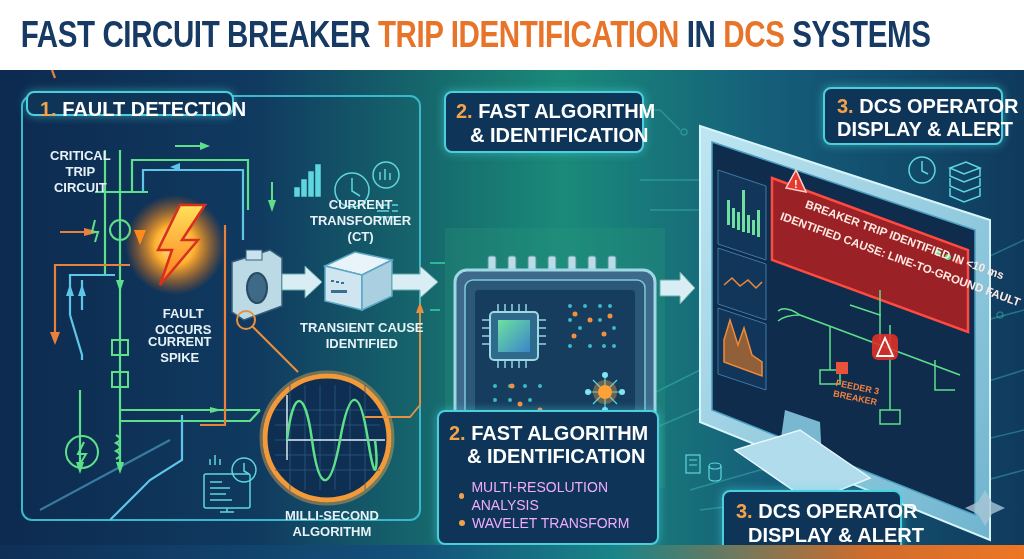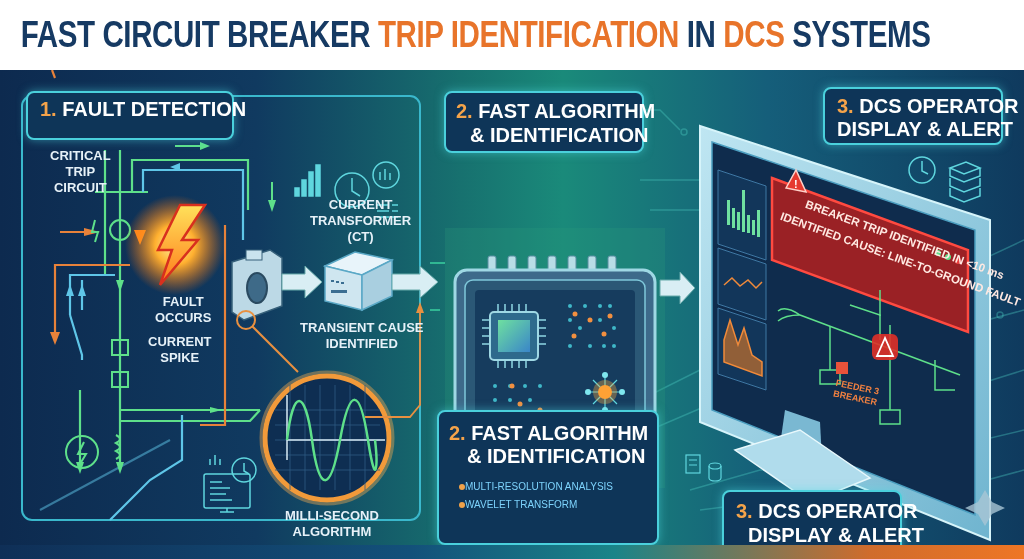--- a/index.html
+++ b/index.html
@@ -11,21 +11,21 @@
 .canvas{position:absolute;left:0;top:70px;width:1024px;height:489px;overflow:hidden;
  background:linear-gradient(90deg,#0d2a4f 0%,#103a60 25%,#17716f 45%,#1a8a7a 55%,#155e7a 75%,#0f3a5e 100%)}
 .bottom-strip{position:absolute;left:0;bottom:0;width:1024px;height:14px;background:linear-gradient(90deg,#0f2f57 0%,#13507a 40%,#1a8488 60%,#d06c2c 85%,#ee7625 100%)}
 svg.bg{position:absolute;left:0;top:0}
 .label-box{position:absolute;border:2px solid #4ad0dc;border-radius:8px;background:#0e3558;color:#fff;font-weight:700;
  box-shadow:0 0 10px rgba(80,220,230,0.5)}
 .label-box .num{color:#f4a34a}
 .lb-text{font-size:20px;line-height:23px;transform-origin:left top;white-space:nowrap}
 .small-label{position:absolute;color:#e6f1f8;font-weight:700;font-size:13px;line-height:16px;text-align:center;white-space:nowrap}
 .bullets{list-style:none;margin-top:6px}
-.bullets li{font-size:10px;line-height:18px;color:#7dd3fc;font-weight:400;display:flex;align-items:center;}
+.bullets li{font-size:14px;line-height:18px;color:#f0abfc;font-weight:400;display:flex;align-items:center;gap:7px}
 .bullets .dot{width:6px;height:6px;border-radius:50%;background:#f0a24a;display:inline-block}
 .alert-text{position:absolute;color:#ffe9e2;font-weight:700;font-size:11.5px;white-space:nowrap;transform-origin:left top}
 </style>
 </head>
 <body>
 
 <div class="title-bar">
   <div class="title">
     <span>FAST CIRCUIT BREAKER </span><span class="accent">TRIP IDENTIFICATION</span><span> IN </span><span class="accent">DCS</span><span> SYSTEMS</span>
   </div>
@@ -308,29 +308,29 @@
     </g>
     <g stroke="#5fd6de" fill="none" stroke-width="1.2">
       <rect x="686" y="385" width="14" height="18"></rect>
         <path d="M689 390 h8 M689 395 h8"></path>
       <ellipse cx="715" cy="396" rx="6" ry="3"></ellipse>
         <path d="M709 396 v12 a6 3 0 0 0 12 0 v-12"></path>
     </g>
     <path d="M985 420 L992 432 L1005 438 L992 444 L985 456 L978 444 L965 438 L978 432 Z" fill="#a9c6d4" fill-opacity="0.8"></path>
   </svg>
 
-  <div class="label-box" style="left:26px;top:21px;width:208px;height:49px;">
+  <div class="label-box" style="left:26px;top:21px;width:208px;height:25px;">
     <div class="lb-text" style="position:absolute;left:12px;top:5px;"><span class="num">1.</span> <span>FAULT DETECTION</span></div>
   </div>
   <div class="small-label" style="left:30px;top:78px;margin-left:20px;">
     <div>CRITICAL</div>
       <div>TRIP</div>
       <div>CIRCUIT</div>
   </div>
-  <div class="small-label" style="left:155px;top:224px;">
+  <div class="small-label" style="left:155px;top:236px;">
     <div>FAULT</div>
       <div>OCCURS</div>
   </div>
   <div class="small-label" style="left:148px;top:264px;">
     <div>CURRENT</div>
       <div>SPIKE</div>
   </div>
   <div class="small-label" style="left:310px;top:127px;">
     <div>CURRENT</div>
       <div>TRANSFORMER</div>

